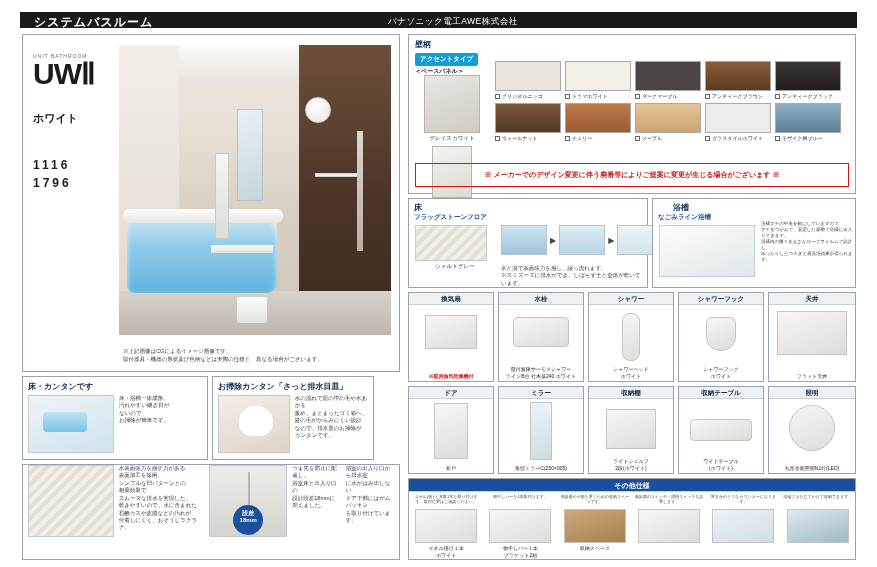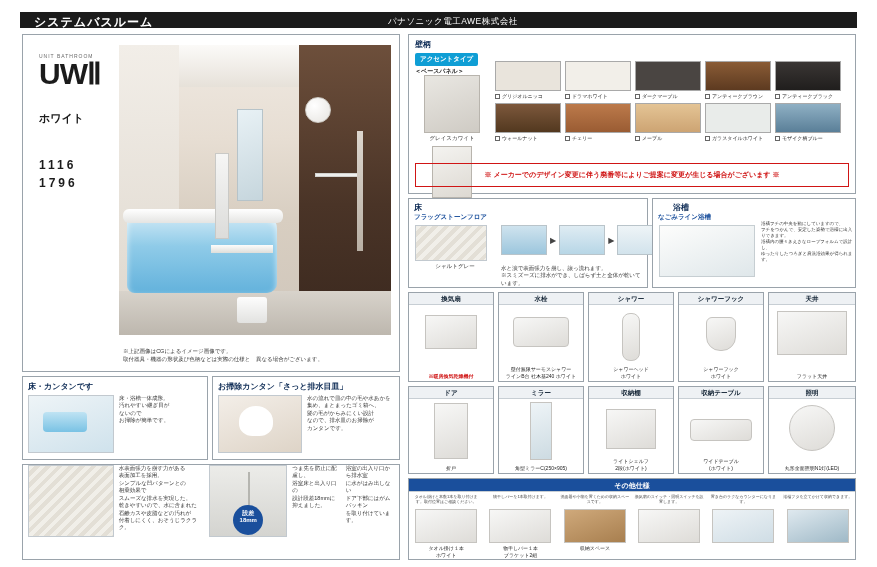--- a/index.html
+++ b/index.html
@@ -97,30 +97,30 @@
     background:#efefee; border:1px solid #d4d4d1;
   }
   .bp-stool{
     position:absolute; left:118px; bottom:12px; width:30px; height:26px;
     background:linear-gradient(180deg,#fdfdfd,#e2e2e0); border-radius:3px;
   }
   .bp-towelbar{
     position:absolute; left:238px; top:86px; width:6px; height:120px;
     background:linear-gradient(180deg,#dcd6ce,#b9b0a5);
   }
-  .logo-area { position:absolute; left:10px; top:18px; width:84px;margin-left:6px; }
+  .logo-area { position:absolute; left:10px; top:18px; width:84px; }
   .logo-sub { font-size:5px; color:#6a6a6a; letter-spacing:1px; }
   .logo-uw { font-size:30px; font-weight:bold; color:#1b1b1b; letter-spacing:-1px; line-height:1; }
   .logo-hi { margin-top:22px; font-size:11px; font-weight:bold; color:#1b1b1b; }
   .logo-num { margin-top:30px; font-size:12px; font-weight:bold; color:#1b1b1b; letter-spacing:3px; line-height:1.5; }
   .left-note { position:absolute; left:100px; bottom:8px; font-size:5.5px; color:#333; line-height:1.5; }
 
   
   #feat1 { left:22px; top:376px; width:186px; height:84px; }
-  #feat2 { left:212px; top:376px; width:188px; height:84px; }
+  #feat2 { left:212px; top:376px; width:162px; height:84px; }
   #feat3 { left:22px; top:464px; width:378px; height:96px; }
   .ft-title { font-size:8px; font-weight:bold; color:#0d2b55; margin:4px 0 3px 5px; }
   .ft-body { display:flex; gap:5px; padding:0 5px; }
   .ph { background:#dfe4e8; border:1px solid #c2c9cf; position:relative; overflow:hidden; }
   .ph.tub { background:linear-gradient(160deg,#eef4f7,#cfe2ec); }
   .ph.tub:after{ content:""; position:absolute; left:14px; top:16px; width:44px; height:20px;
     background:linear-gradient(180deg,#bfe3f3,#79c2e4); border-radius:4px;}
   .ph.hand { background:linear-gradient(160deg,#f3eee8,#ded4c7); }
   .ph.hand:after{ content:""; position:absolute; left:20px; top:10px; width:34px; height:30px;
     background:#fff; border-radius:50% 50% 40% 40%; }

